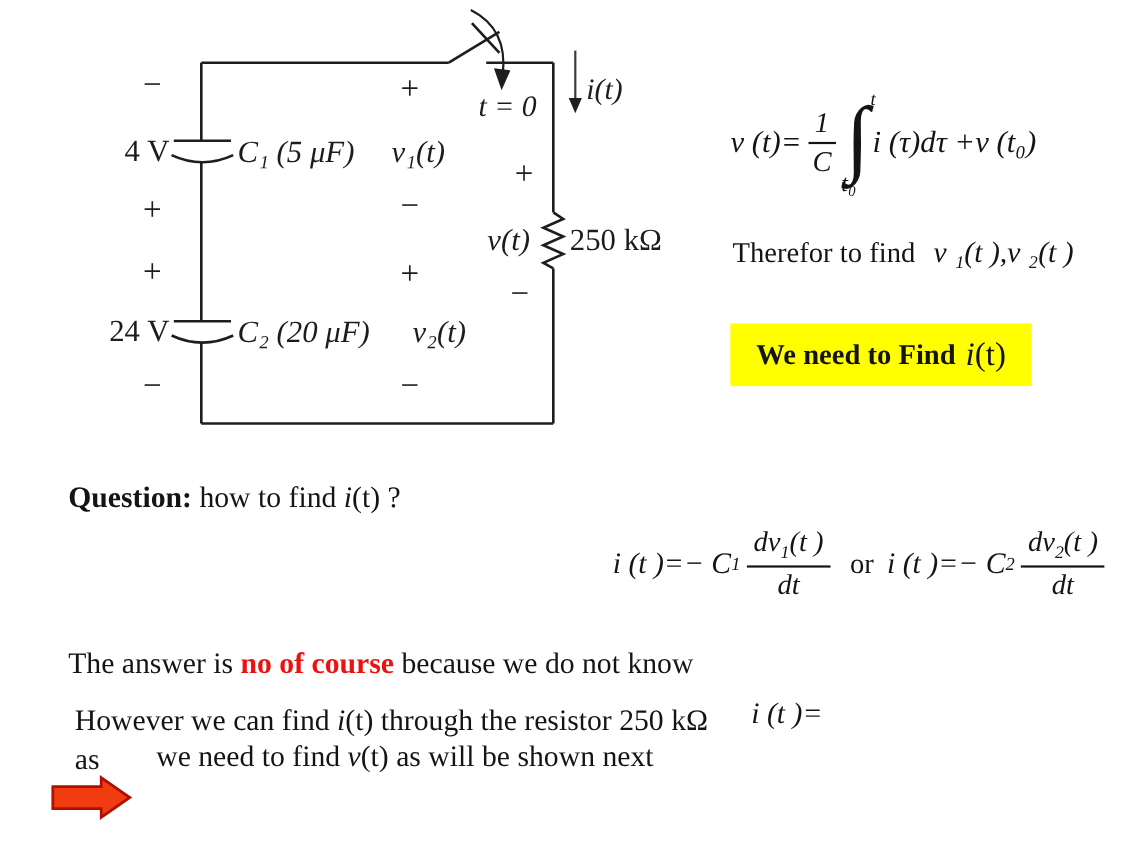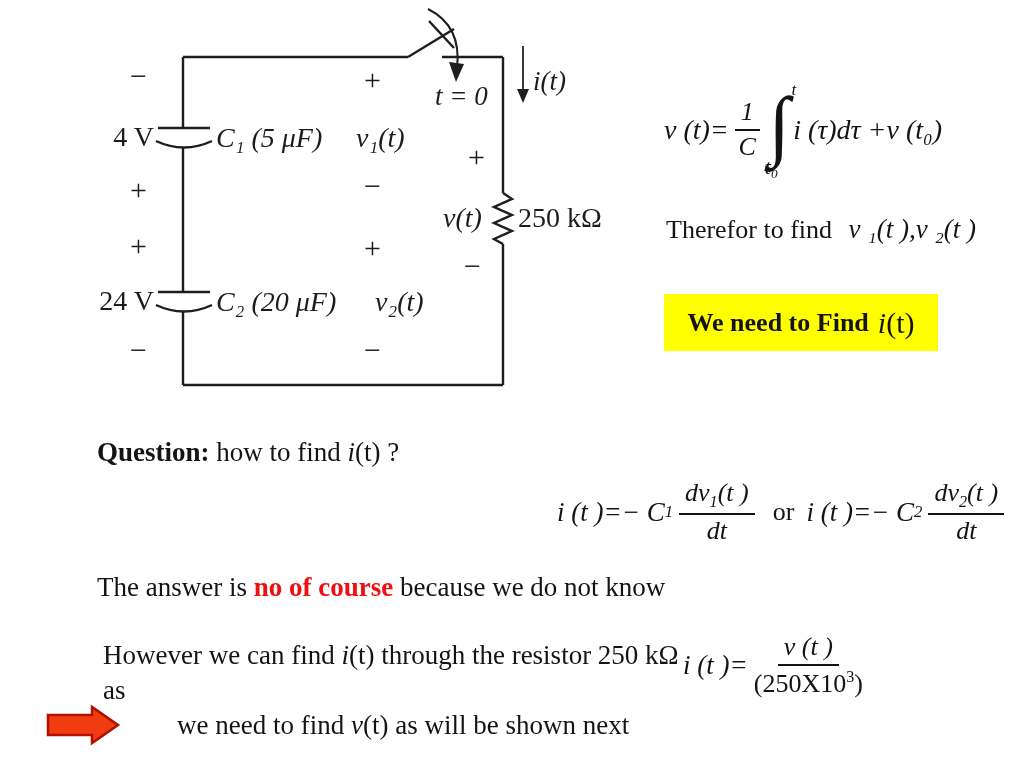--- a/index.html
+++ b/index.html
@@ -5,21 +5,21 @@
   html,body{margin:0;padding:0;background:#ffffff;}
   .slide{
     position:relative;width:1024px;height:768px;background:#ffffff;overflow:hidden;
     font-family:"Liberation Serif","DejaVu Serif",serif;color:#141414;
   }
   .abs{position:absolute;}
   .it{font-style:italic;}
   .rm{font-style:normal;}
   .bold{font-weight:bold;}
   .red{color:#ee1111;font-weight:bold;}
-  .body-text{font-size:27px;white-space:nowrap;margin-left:35px;}
+  .body-text{font-size:27px;white-space:nowrap;}
   
   svg text{font-family:"Liberation Serif","DejaVu Serif",serif;fill:#1c1c1c;}
   
   .frac{display:inline-flex;flex-direction:column;align-items:center;vertical-align:middle;
         margin:0 6px;font-size:26px;font-style:italic;line-height:1.1;}
   .frac .num{padding:0 6px 2px;border-bottom:2px solid #141414;white-space:nowrap;}
   .frac .den{padding-top:2px;white-space:nowrap;}
   sub.s{font-size:62%;font-style:italic;}
   sup.s{font-size:62%;}
   
@@ -31,25 +31,25 @@
   .therefor{left:666px;top:214px;font-size:26px;white-space:nowrap;}
   .therefor .vt{font-size:27px;margin-left:10px;text-align:center;}
   .yellow-box{left:664px;top:294px;width:274px;height:57px;background:#ffff00;
               display:flex;align-items:center;justify-content:center;}
   .yellow-box .b1{font-weight:bold;font-size:26px;}
   .yellow-box .b2{font-size:30px;margin-left:9px;}
   .question{left:62px;top:437px;}
   .capline{left:70px;top:493px;}
   .deriv-row{left:557px;top:479px;display:flex;align-items:center;font-size:27px;font-style:italic;white-space:nowrap;}
   .deriv-row .or{font-style:normal;margin:16px 12px;font-size:26px;}
-  .answer{left:62px;top:572px;display:flex;align-items:baseline;}
+  .answer{left:62px;top:588px;display:flex;align-items:baseline;}
   .answer .vt{font-size:29px;margin-left:20px;}
   .however{left:68px;top:638px;line-height:1.28;}
   .res-formula{left:683px;top:633px;display:flex;align-items:center;font-size:27px;font-style:italic;justify-content:flex-end;}
-  .bottomline{left:142px;top:710px;}
+  .bottomline{left:142px;top:672px;}
 </style>
 </head>
 <body>
 
 <div class="slide">
 
   <svg class="abs" style="left:90px;top:0;" width="540" height="400" viewBox="0 0 540 400">
     <g stroke="#1e1e1e" stroke-width="2.4" fill="none">
 
       <path d="M93,57 V128"></path>
@@ -166,24 +166,20 @@
   <div class="abs body-text however">
     <div>
       <span>However we can find</span>
       <span class="it">i</span><span>(t) through the resistor 250 kΩ</span>
     </div>
     <div>as</div>
   </div>
 
   <div class="abs res-formula">
     <span>i (t )=</span>
-    <span class="frac">
-      <span class="num">v (t )</span>
-      <span class="den rm"><span>(250X10</span><sup class="s">3</sup><span>)</span></span>
-    </span>
   </div>
 
   <svg class="abs" style="left:44px;top:702px;" width="80" height="46" viewBox="0 0 80 46">
     <polygon points="4,13 48,13 48,5 74,23 48,41 48,33 4,33" stroke-width="2.5" fill="#f03c10"></polygon>
     <polygon points="4,13 48,13 48,5 74,23 48,41 48,33 4,33" fill="none" stroke-width="2.5" stroke="#b01000"></polygon>
   </svg>
   <div class="abs body-text bottomline">
     <span>we need to find</span>
     <span class="it">v</span><span>(t) as will be shown next</span>
   </div>

